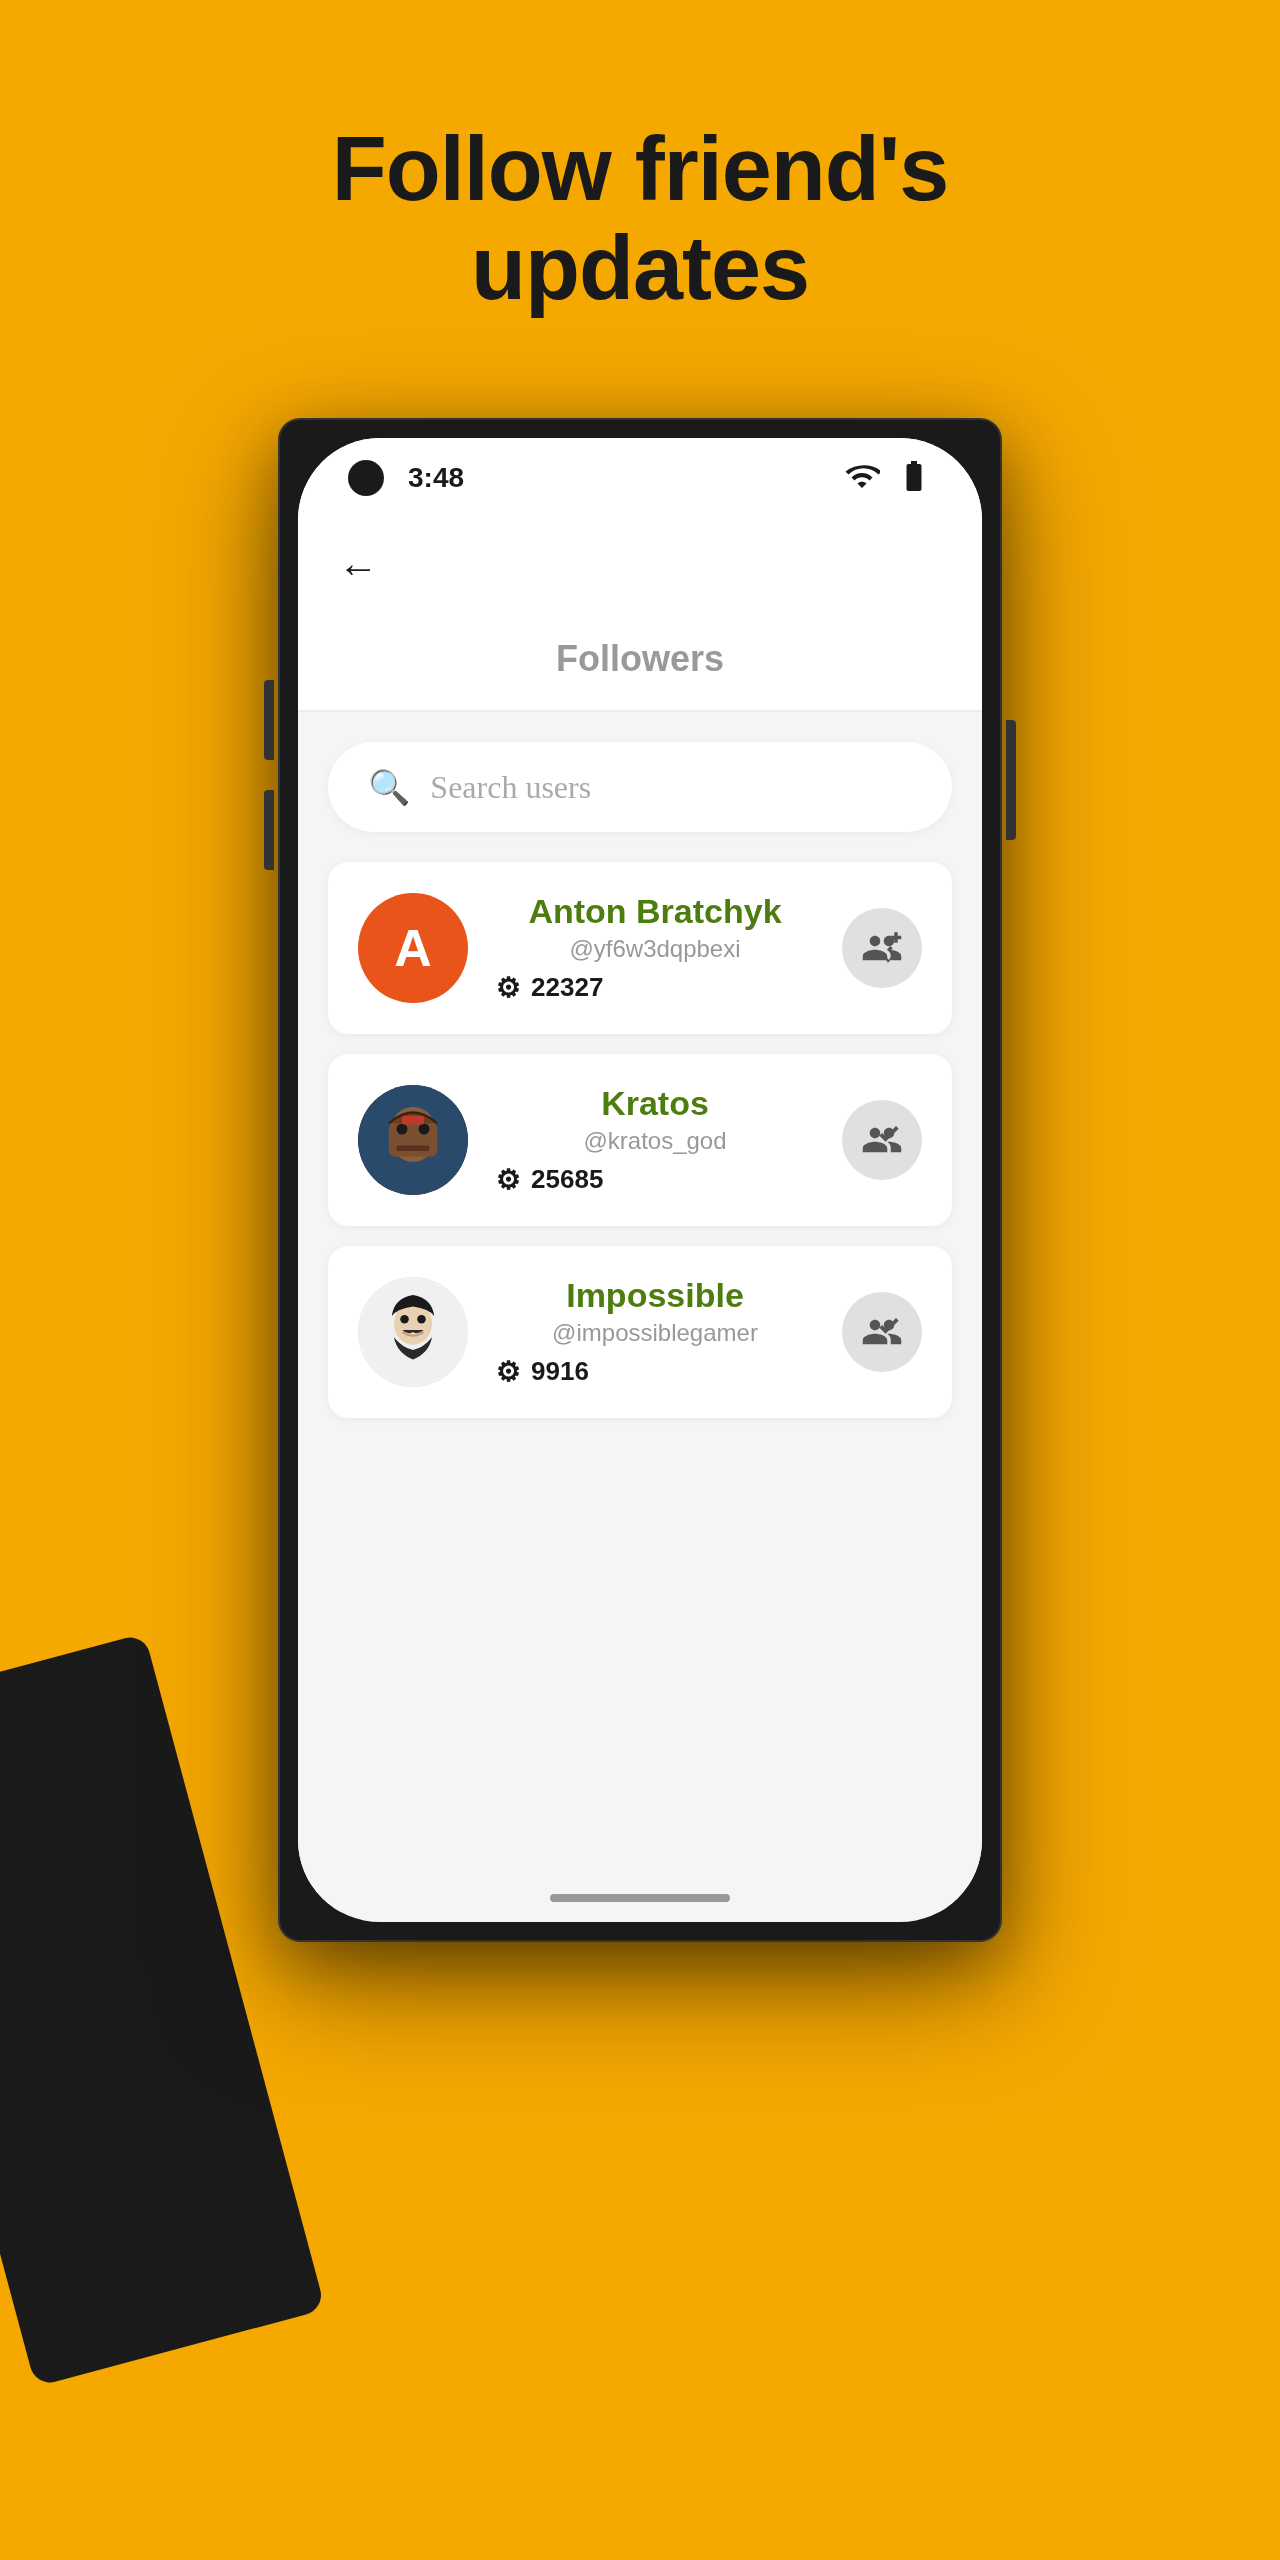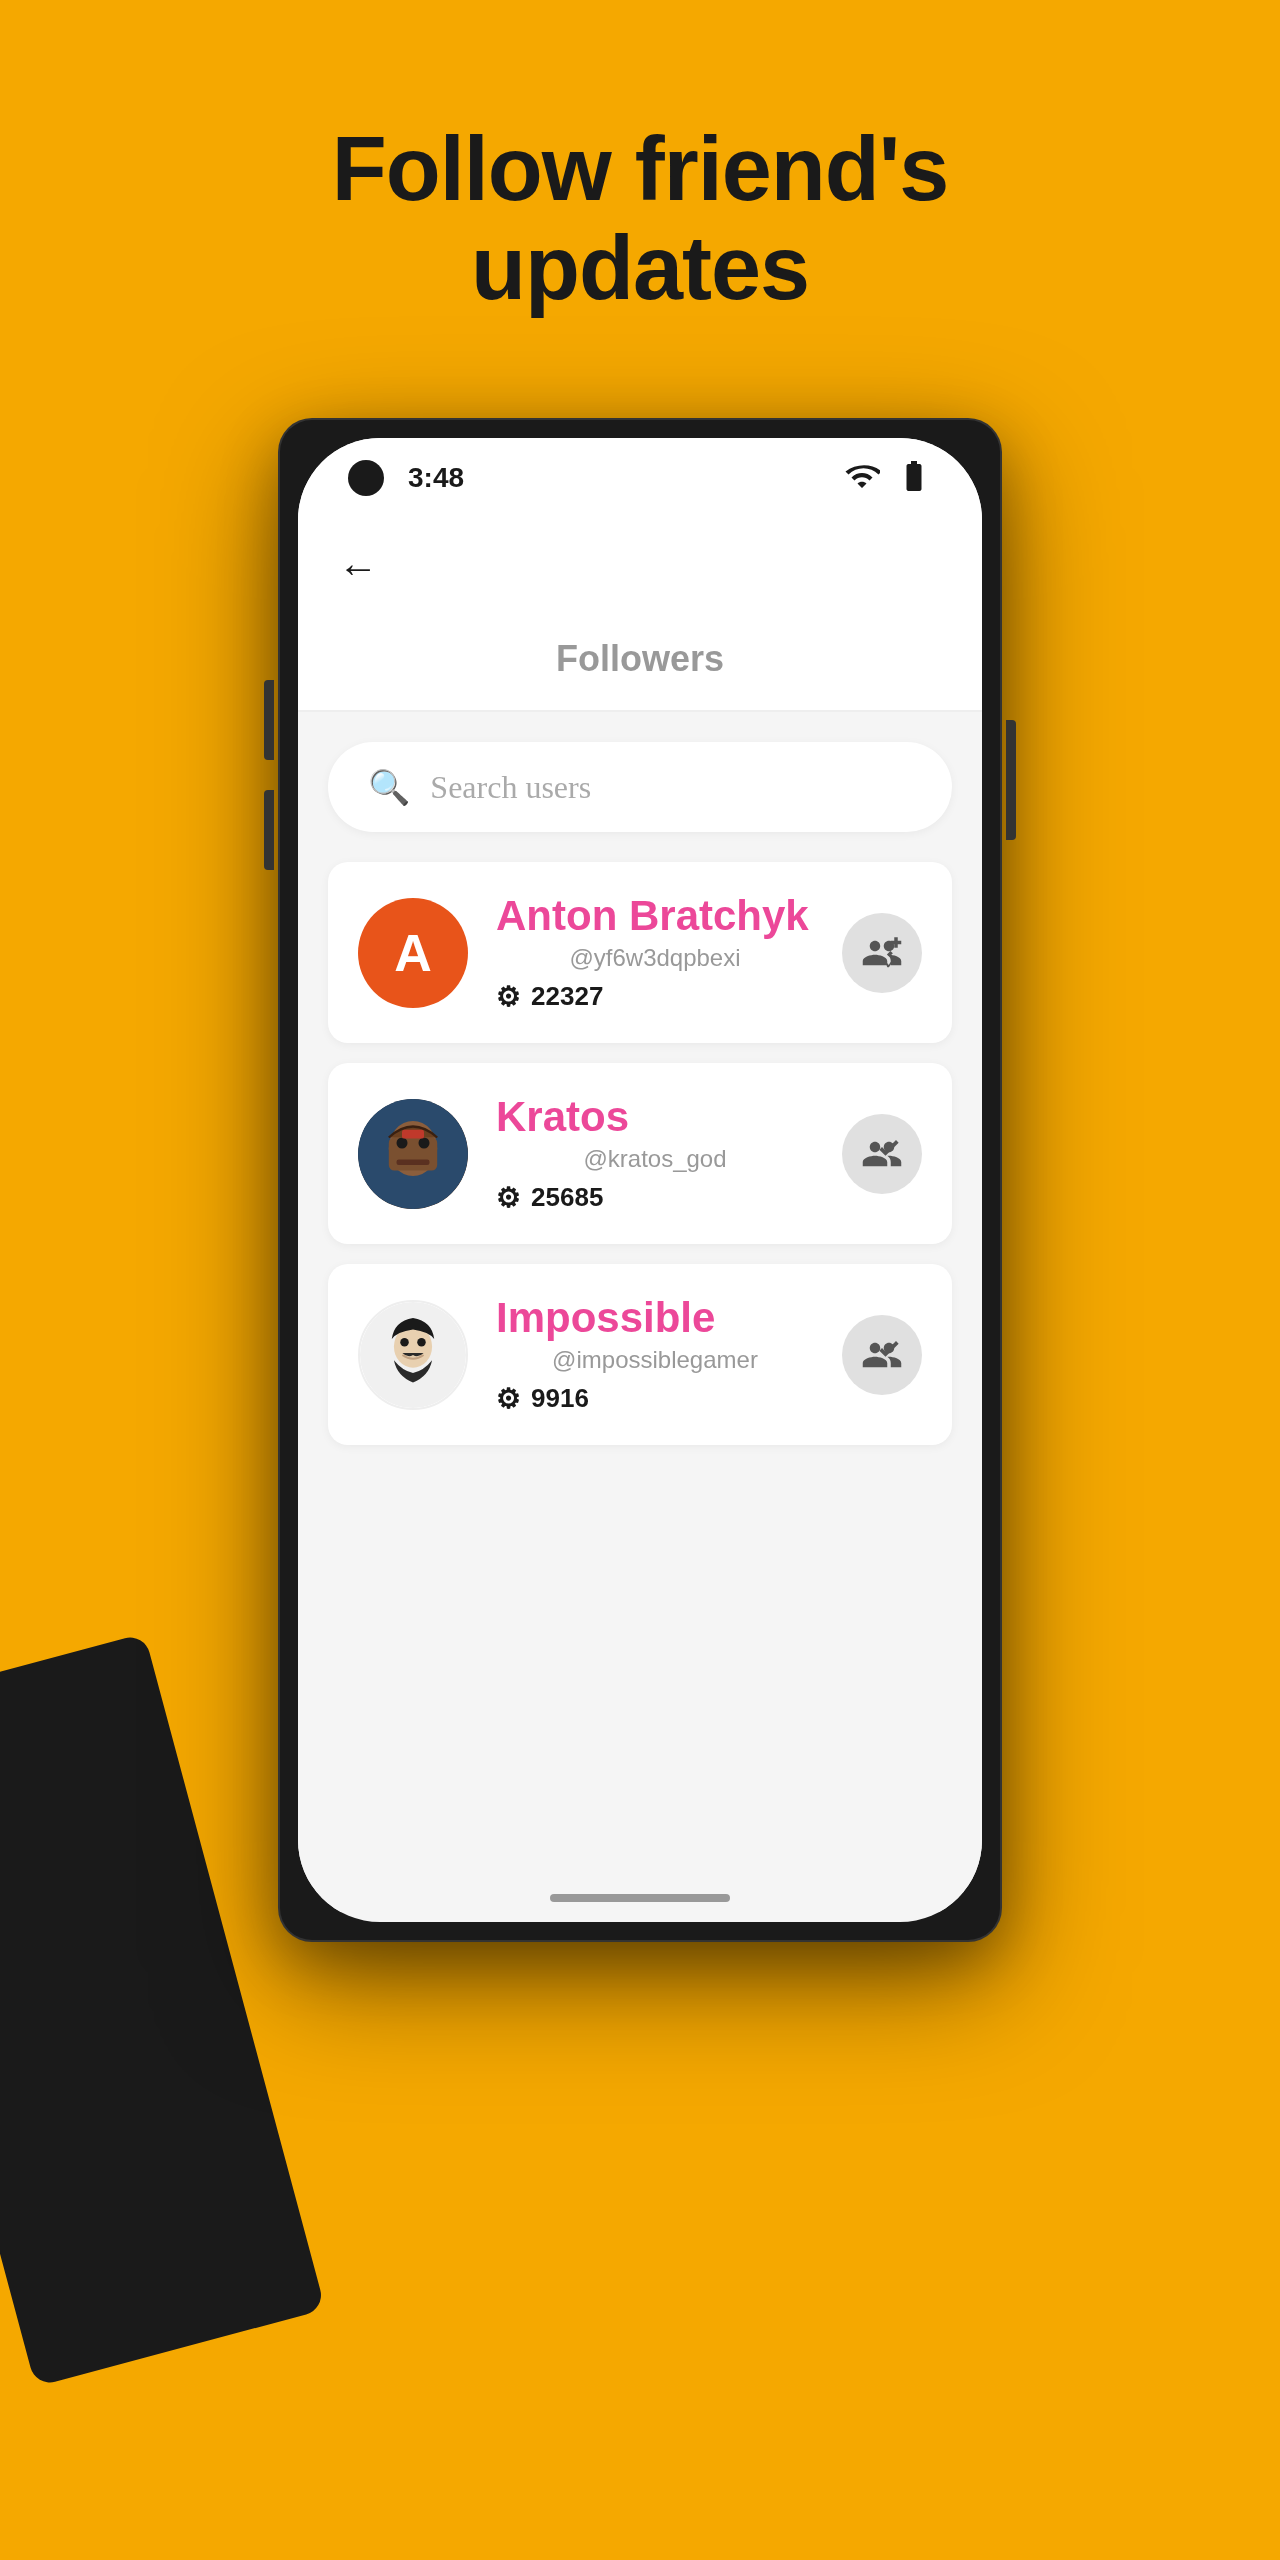--- a/index.html
+++ b/index.html
@@ -45,21 +45,21 @@
       top: 420px;
       left: 50%;
       transform: translateX(-50%);
       z-index: 1;
     }
 
     .phone-outer {
       width: 720px;
       height: 1520px;
       background: #1a1a1a;
-      border-radius: 32px;
+      border-radius: 20px;
       padding: 18px;
       box-shadow:
         0 0 0 2px #333,
         0 40px 120px rgba(0,0,0,0.5),
         0 20px 60px rgba(0,0,0,0.3);
       position: relative;
     }
 
     
     .phone-outer::before {
@@ -247,24 +247,25 @@
       overflow: hidden;
     }
 
     .avatar.orange { background: #E8541A; }
 
     .user-info {
       flex: 1;
     }
 
     .user-name {
-      font-size: 42px;
+      font-size: 34px;
       font-weight: 800;
-      color: #ec4899;
+      color: #4d7c0f;
       margin-bottom: 4px;
+      text-align: center;
     }
 
     .user-handle {
       font-size: 24px;
       color: #999;
       margin-bottom: 8px;
       text-align: center;
     }
 
     .user-score {

